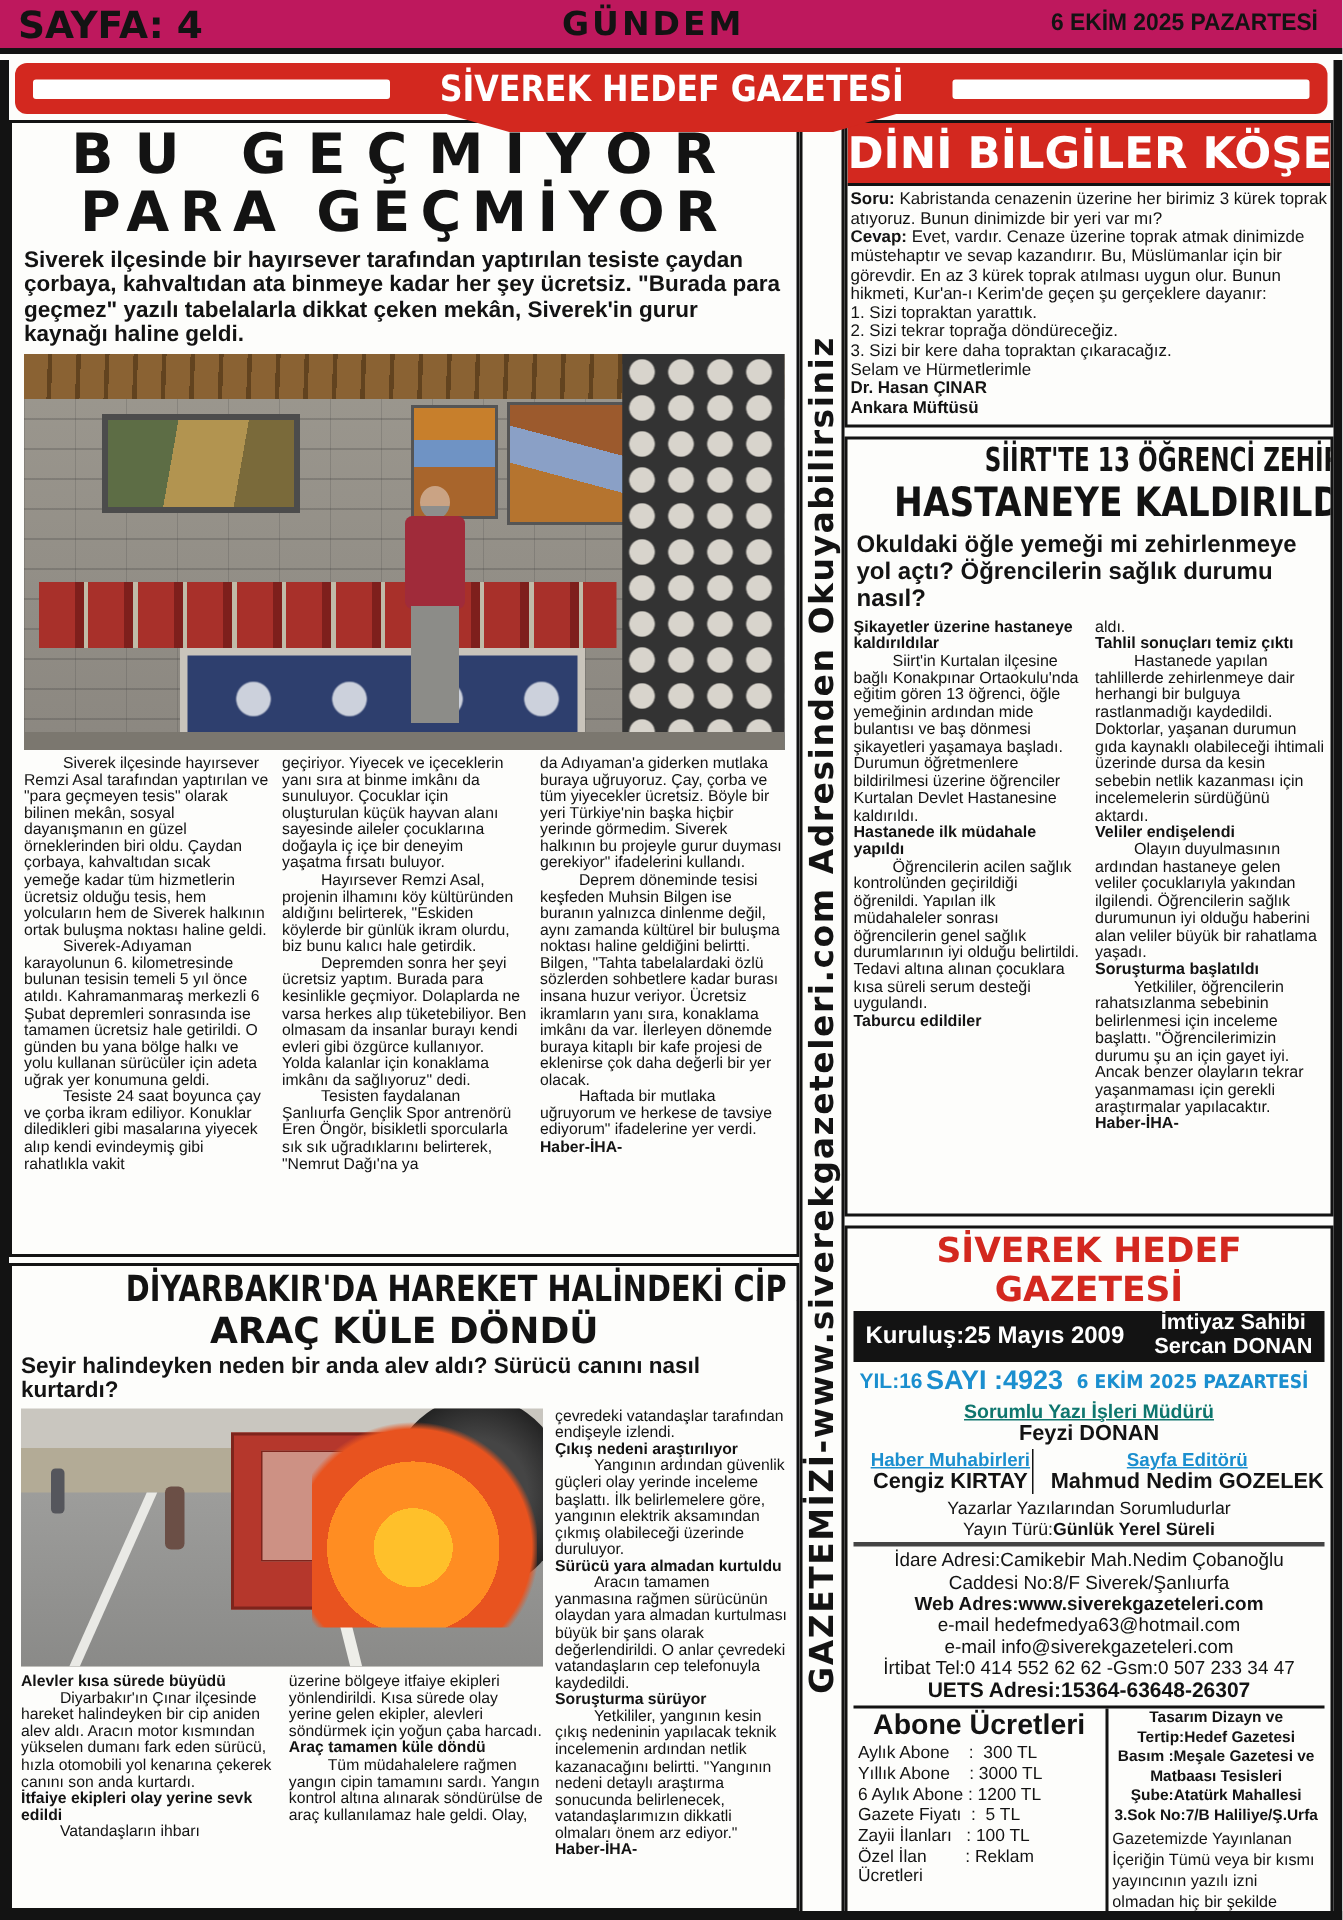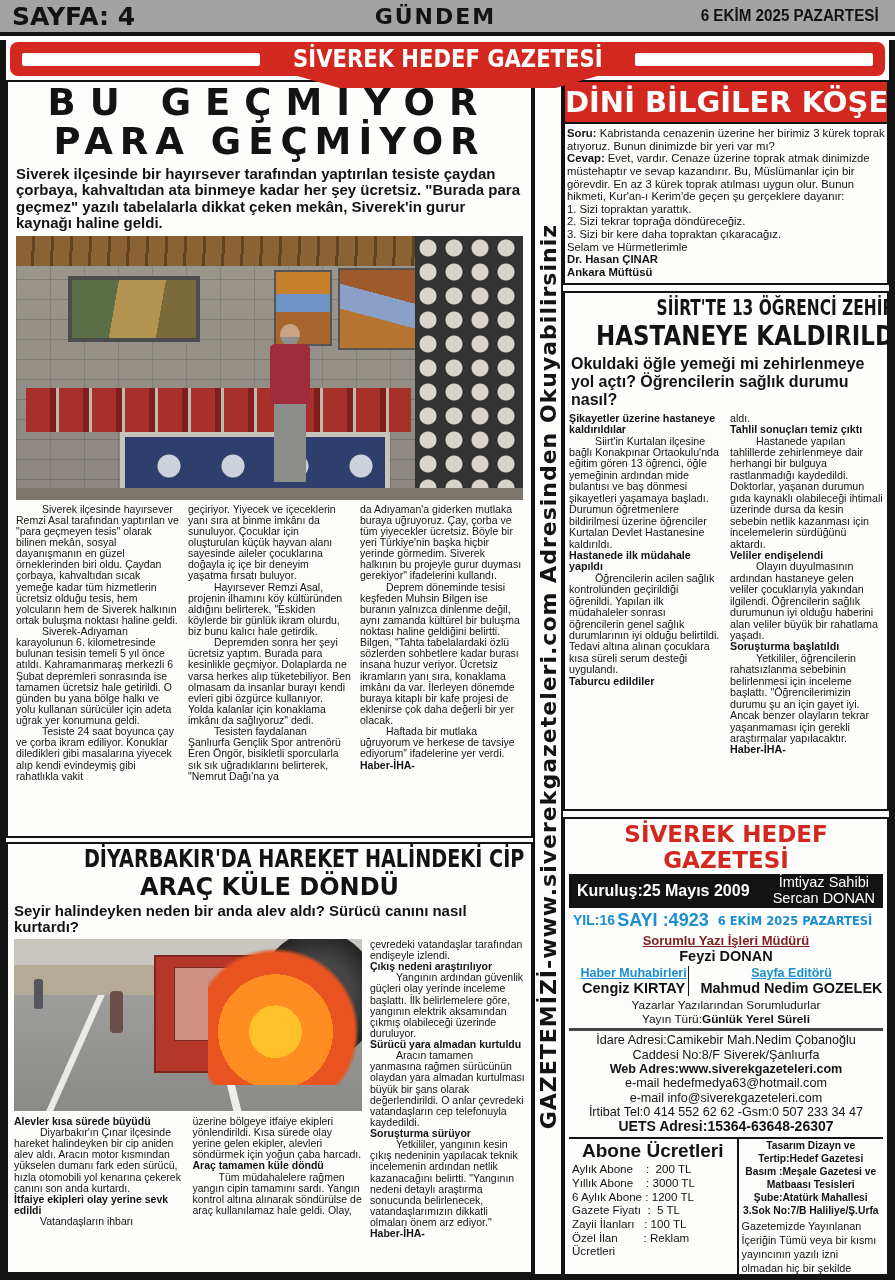--- a/index.html
+++ b/index.html
@@ -6,21 +6,21 @@
   html,body { background:#e8e8e8; }
   .page {
     position: relative; width: 895px; height: 1280px; margin: 0 auto;
     background: #fdfdfb; color: #131313; overflow: hidden;
     font-family: "Liberation Sans", sans-serif;
   }
   
   .top-header {
     position:absolute; left:0; top:0; width:895px; height:36px;
     display:flex; align-items:center; justify-content:space-between;
-    padding:0 12px; border-bottom:4px solid #131313; background:#a3a3a3;
+    padding:0 12px; border-bottom:4px solid #131313; background:#be185d;
   }
   .ph-page { font-family:"DejaVu Sans","Liberation Sans",sans-serif; font-size:25px; font-weight:900; }
   .ph-section { font-family:"DejaVu Sans","Liberation Sans",sans-serif; font-size:22px; font-weight:900; letter-spacing:2px; margin-left:40px;}
   .ph-date { font-size:16px; font-weight:bold; display:inline-block; transform:scaleX(.95); }
   
   .frame { position:absolute; background:#131313; }
   .frame.left { left:0; top:40px; width:6px; height:1240px; }
   .frame.right { left:889px; top:40px; width:6px; height:1240px; }
   .frame.bottom { left:0; top:1274px; width:895px; height:6px; }
   
@@ -127,27 +127,27 @@
   .siirt-sub { font-weight:bold; font-size:16px; line-height:1.12; margin:4px 2px; }
   .siirt-cols { display:flex; gap:8px; margin-top:2px; }
   .siirt-cols .pcol { font-size:10.7px; line-height:1.07; }
   
   .box-masthead { border:2px solid #131313; height:459px; margin-top:6px; padding:2px 4px; overflow:hidden; text-align:center; }
   .mh-title { color:#d3281f; font-family:"DejaVu Sans","Liberation Sans",sans-serif;
     font-weight:900; font-size:23px; }
   .mh-bar { background:#131313; color:#fff; display:flex; align-items:center;
     justify-content:space-between; padding:1px 8px; margin-top:1px; }
   .mh-founded { font-size:16px; font-weight:bold; }
-  .mh-owner { font-size:14.5px; font-weight:normal; line-height:1.1; text-align:center; }
+  .mh-owner { font-size:14.5px; font-weight:bold; line-height:1.1; text-align:center; }
   .mh-owner .blk { display:block; }
   .mh-row2 { display:flex; align-items:center; justify-content:space-between; padding:2px 4px; color:#1b8fcf; font-weight:bold; }
   .mh-yil { font-size:14px; }
   .mh-sayi { font-size:18px; }
   .mh-date { font-size:12.5px; display:inline-block; transform:scaleX(.92); font-family:"DejaVu Sans","Liberation Sans",sans-serif; }
-  .mh-ed-label { color:#7f1d1d; font-weight:bold; font-size:13px; text-decoration:underline; }
+  .mh-ed-label { color:#0f766e; font-weight:bold; font-size:13px; text-decoration:underline; }
   .mh-ed-name { font-weight:bold; font-size:14.5px; }
   .mh-row3 { display:flex; align-items:center; justify-content:space-around; margin:2px 0; }
   .mh-person { display:flex; flex-direction:column;margin-left:11px; }
   .mh-plabel { color:#1b8fcf; font-weight:bold; font-size:12.5px; text-decoration:underline; }
   .mh-pname { font-weight:bold; font-size:14.5px; }
   .mh-vline { width:1px; height:30px; background:#131313; }
   .mh-pledge { font-size:11.8px; line-height:1.2; }
   .mh-rule { border-top:3px solid #444; margin:2px 0; }
   .mh-addr { font-size:12.6px; line-height:1.14; }
   .mh-addr .b { font-weight:bold; }
@@ -355,21 +355,21 @@
         <div class="b">Web Adres:www.siverekgazeteleri.com</div>
         <div>e-mail hedefmedya63@hotmail.com</div>
         <div>e-mail info@siverekgazeteleri.com</div>
         <div>İrtibat Tel:0 414 552 62 62 -Gsm:0 507 233 34 47</div>
         <div class="b uets">UETS Adresi:15364-63648-26307</div>
       </div>
       <div class="mh-bottom">
         <div class="subs">
           <div class="subs-title">Abone Ücretleri</div>
           <div class="paras subs-rows">
-              <p>Aylık Abone    :  200 TL</p>
+              <p>Aylık Abone    :  300 TL</p>
               <p>Yıllık Abone    : 3000 TL</p>
               <p>6 Aylık Abone : 1200 TL</p>
               <p>Gazete Fiyatı  :  5 TL</p>
               <p>Zayii İlanları   : 100 TL</p>
               <p>Özel İlan        : Reklam Ücretleri</p>
             </div>
         </div>
         <div class="print">
           <div class="paras">
               <p class="b c sm">Tasarım Dizayn ve Tertip:Hedef Gazetesi</p>

